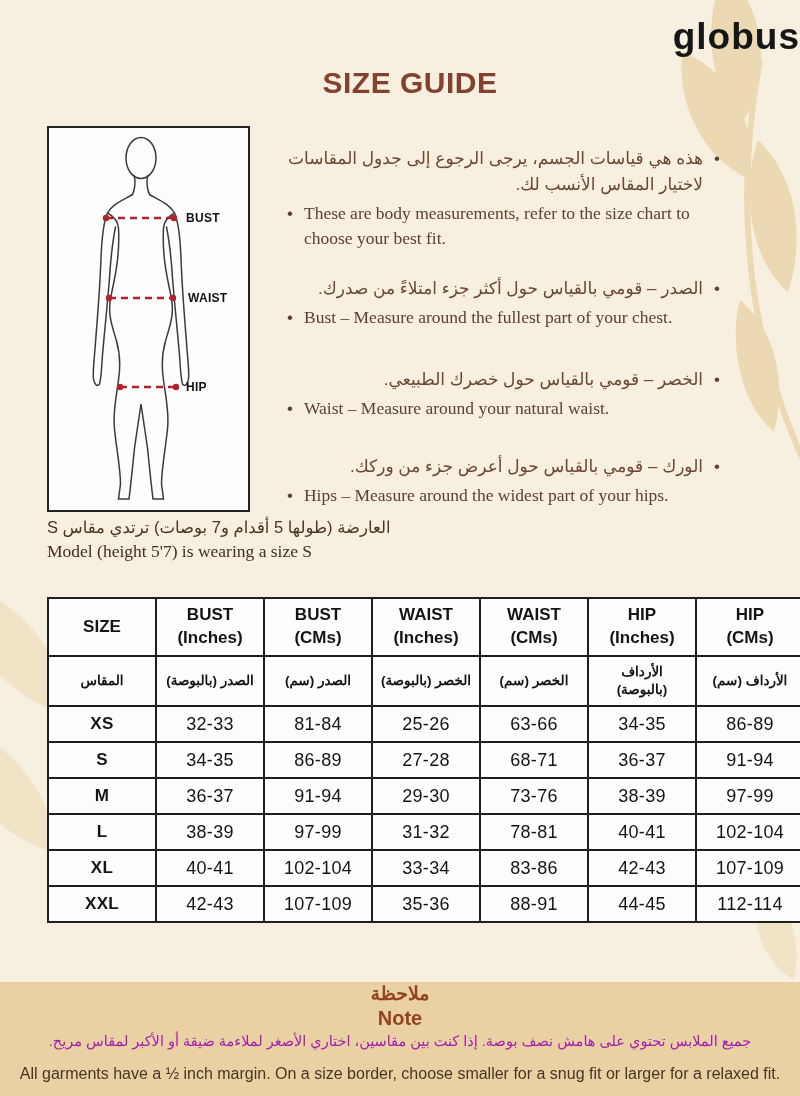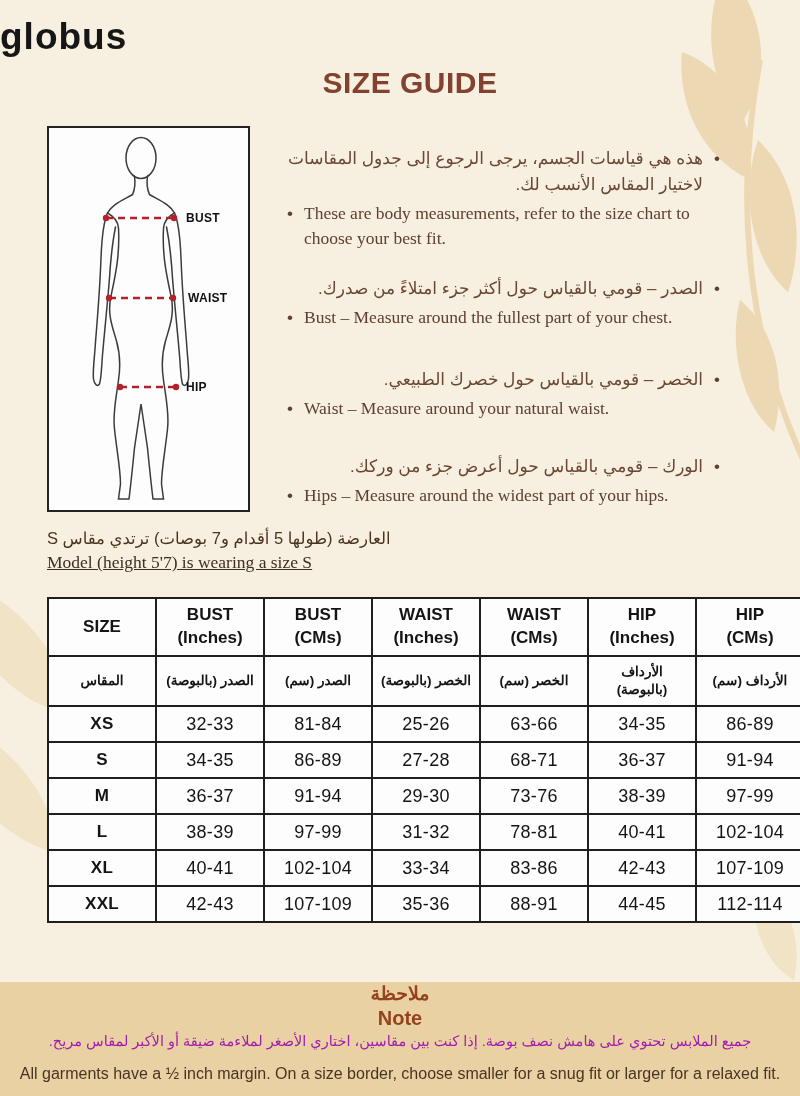--- a/index.html
+++ b/index.html
@@ -9,41 +9,41 @@
   }
   *{box-sizing:border-box;}
   html,body{margin:0;padding:0;}
   body{
     width:800px;height:1096px;position:relative;overflow:hidden;
     background:var(--background);
     font-family:"Liberation Sans",sans-serif;
   }
   .leaf{position:absolute;pointer-events:none;}
 
-  .logo{position:absolute;top:16px;left:0;width:100%;text-align:left;
+  .logo{position:absolute;top:16px;left:0;width:100%;text-align:right;
     font-size:37px;font-weight:600;letter-spacing:1px;color:#161616;}
   .title{position:absolute;top:66px;left:0;width:100%;text-align:center;
     font-size:30px;font-weight:800;letter-spacing:.5px;color:var(--accent);padding-left:20px;}
 
   .diagram{position:absolute;left:47px;top:126px;width:203px;height:386px;
     background:#fdfdfd;border:2px solid #232323;}
   .diagram svg{display:block;width:100%;height:100%;}
 
   .bullets{position:absolute;left:287px;top:146px;width:433px;}
   .b-item{display:flex;gap:11px;align-items:flex-start;}
   .b-item.rtl{direction:rtl;}
   .b-marker{flex:0 0 auto;font-size:17px;line-height:1.5;color:#5f4130;}
   .b-text{font-size:17px;line-height:1.5;color:var(--text_brown);}
   .b-item.en .b-text{font-family:"Liberation Serif",serif;font-size:17.5px;color:#5d4031;line-height:1.45;}
   .b-item.en{margin-top:4px;}
   .gap-a{margin-bottom:24px;} .gap-b{margin-bottom:36px;} .gap-c{margin-bottom:32px;}
 
-  .model{position:absolute;left:47px;top:529px;width:520px;}
+  .model{position:absolute;left:47px;top:518px;width:520px;}
   .model .m-ar{direction:rtl;text-align:left;font-size:16.5px;color:#4a3420;}
-  .model .m-en{font-family:"Liberation Serif",serif;font-size:17.5px;color:#3e2f22;margin-top:4px;text-decoration:underline;}
+  .model .m-en{font-family:"Liberation Serif",serif;font-size:17.5px;color:#3e2f22;margin-top:4px;}
 
   table.size{position:absolute;left:47px;top:597px;width:758px;
     border-collapse:collapse;background:#fdfdfd;table-layout:fixed;}
   .size th,.size td{border:2px solid var(--table-border,#1f1f1f);text-align:center;
     vertical-align:middle;color:#141414;padding:0;border-color:var(--table_border);}
   .size tr.en th{height:58px;font-size:17px;font-weight:700;line-height:1.35;}
   .size tr.ar th{height:50px;font-size:13.5px;font-weight:700;line-height:1.3;padding:2px 5px;}
   .size tbody td{height:36px;font-size:18px;font-weight:500;letter-spacing:.3px;}
   .size tbody td.size-cell{font-weight:700;font-size:17px;}
 

